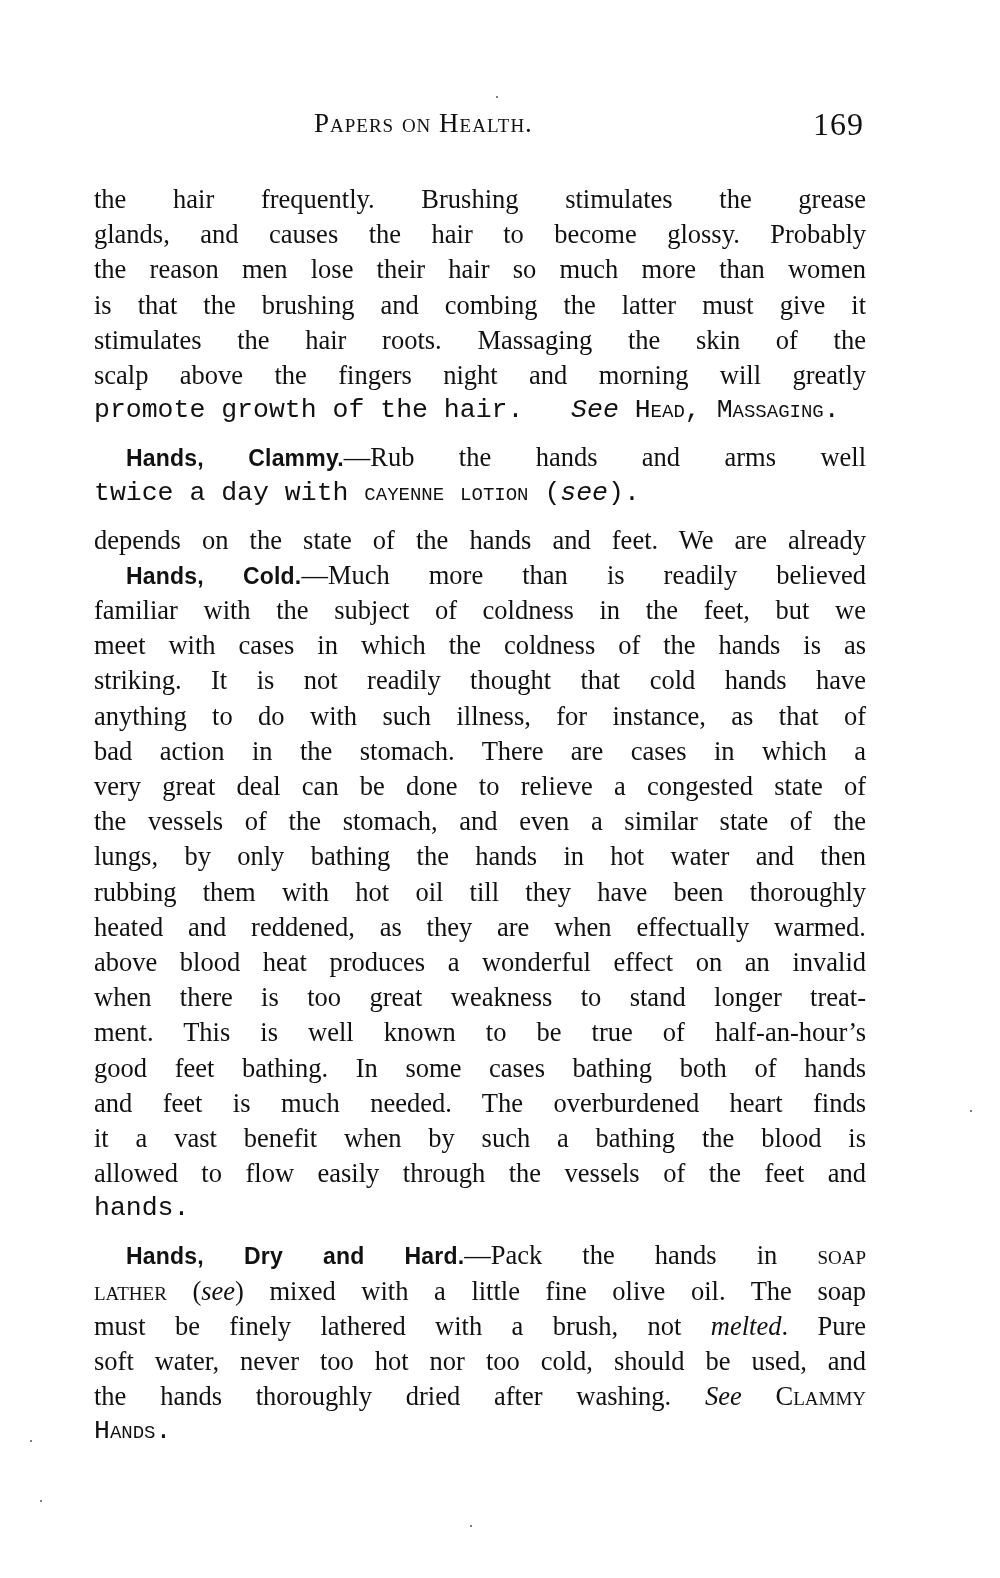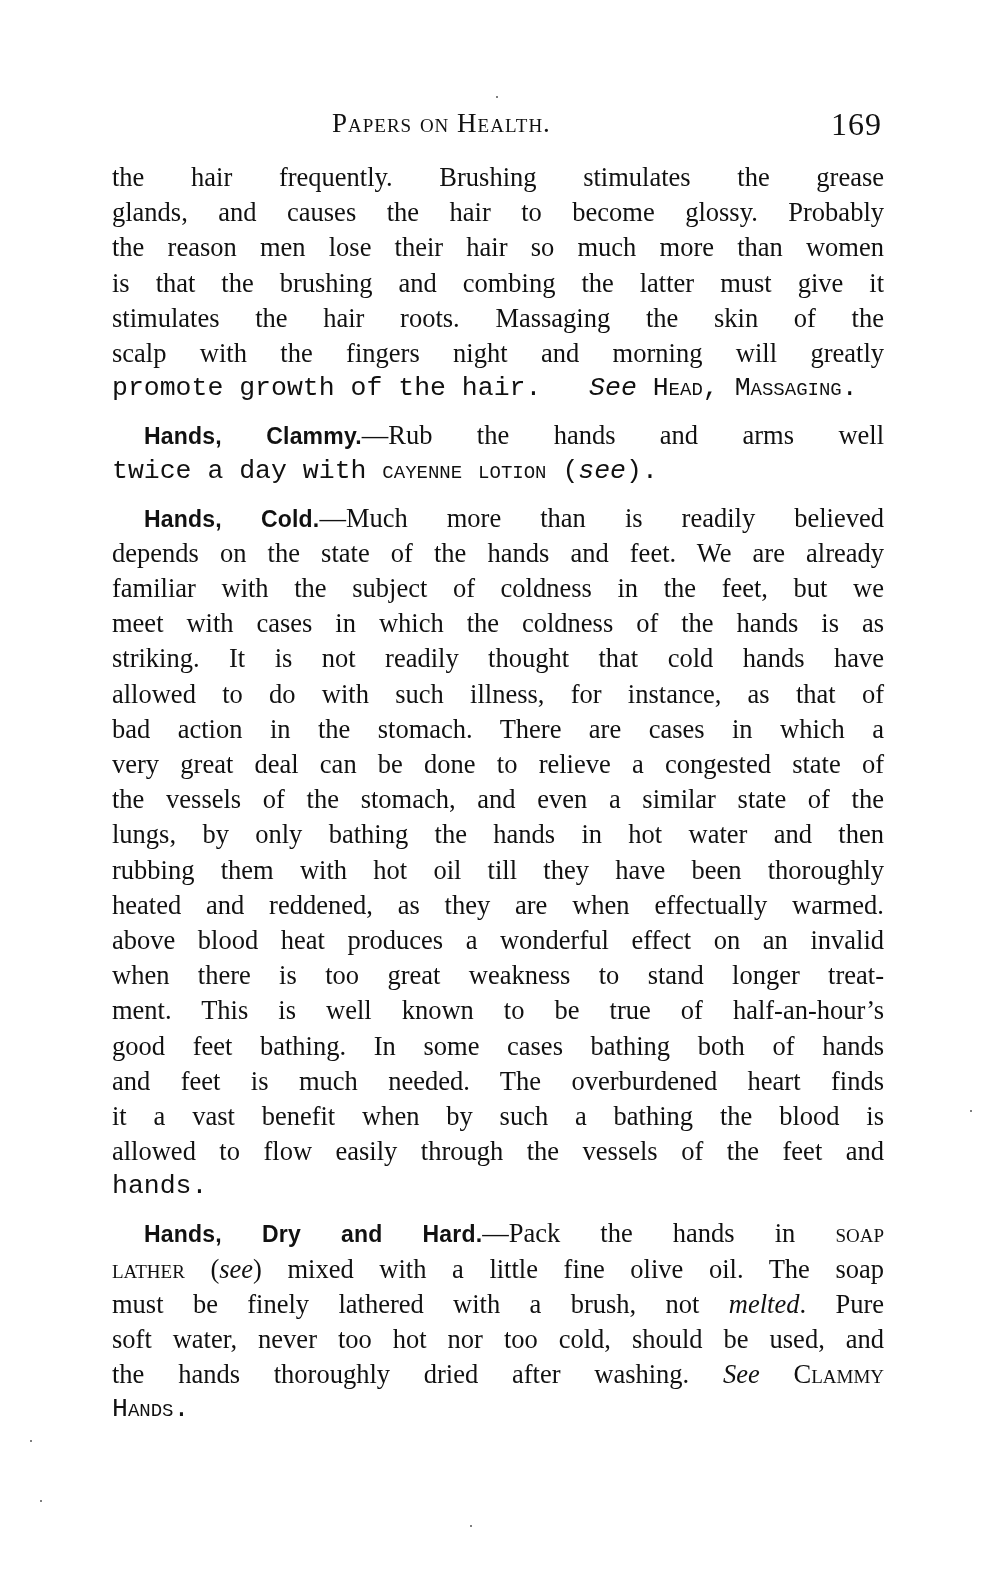--- a/index.html
+++ b/index.html
@@ -10,21 +10,21 @@
     body {
       width: 1000px;
       height: 1578px;
       position: relative;
       overflow: hidden;
       font-family: "Liberation Serif", "DejaVu Serif", serif;
       color: #111111;
     }
     .page {
       position: absolute;
-      left: 112px;
+      left: 94px;
       top: 104px;
       width: 772px;
     }
     .running-head {
       position: relative;
       height: 40px;
       font-size: 27px;
       letter-spacing: 1px;
     }
     .running-title {
@@ -33,21 +33,21 @@
       top: 4px;
       font-variant: small-caps;
     }
     .page-number {
       position: absolute;
       right: 2px;
       top: 2px;
       font-size: 32px;
     }
     .body {
-      margin-top: 16px;
+      margin-top: 38px;
       font-size: 26.5px;
       line-height: 35.2px;
     }
     .para {
       margin: 0;
     }
     .para + .para {
       margin-top: 12px;
     }
     .line {
@@ -100,36 +100,36 @@
   </div>
 
   <div class="body">
 
     <p class="para">
       <span class="line">the hair frequently.  Brushing stimulates the grease</span>
       <span class="line">glands, and causes the hair to become glossy.  Probably</span>
       <span class="line">the reason men lose their hair so much more than women</span>
       <span class="line">is that the brushing and combing the latter must give it</span>
       <span class="line">stimulates the hair roots.  Massaging the skin of the</span>
-      <span class="line">scalp with the fingers night and morning will greatly</span>
+      <span class="line">scalp above the fingers night and morning will greatly</span>
       <span class="line last"><span>promote growth of the hair. </span>&nbsp;&nbsp;<span class="it">See</span> <span class="sc">Head, Massaging.</span></span>
     </p>
 
     <p class="para">
       <span class="line first-line"><span class="entry-head">Hands, Clammy.</span><span>—Rub the hands and arms well</span></span>
       <span class="line last"><span>twice a day with </span><span class="sc-upper">cayenne lotion</span> (<span class="it">see</span><span>).</span></span>
     </p>
 
     <p class="para">
+      <span class="line">depends on the state of the hands and feet.  We are already</span>
       <span class="line first-line"><span class="entry-head">Hands, Cold.</span><span>—Much more than is readily believed</span></span>
-      <span class="line">depends on the state of the hands and feet.  We are already</span>
       <span class="line">familiar with the subject of coldness in the feet, but we</span>
       <span class="line">meet with cases in which the coldness of the hands is as</span>
       <span class="line">striking.   It is not readily thought that cold hands have</span>
-      <span class="line">allowed to do with such illness, for instance, as that of</span>
+      <span class="line">anything to do with such illness, for instance, as that of</span>
       <span class="line">bad action in the stomach.   There are cases in which a</span>
       <span class="line">very great deal can be done to relieve a congested state of</span>
       <span class="line">the vessels of the stomach, and even a similar state of the</span>
       <span class="line">lungs, by only bathing the hands in hot water and then</span>
       <span class="line">rubbing them with hot oil till they have been thoroughly</span>
       <span class="line">heated and reddened, as they are when effectually warmed.</span>
       <span class="line">above blood heat produces a wonderful effect on an invalid</span>
       <span class="line">when there is too great weakness to stand longer treat-</span>
       <span class="line">ment.   This is well known to be true of half-an-hour’s</span>
       <span class="line">good feet bathing.  In some cases bathing both of hands</span>

